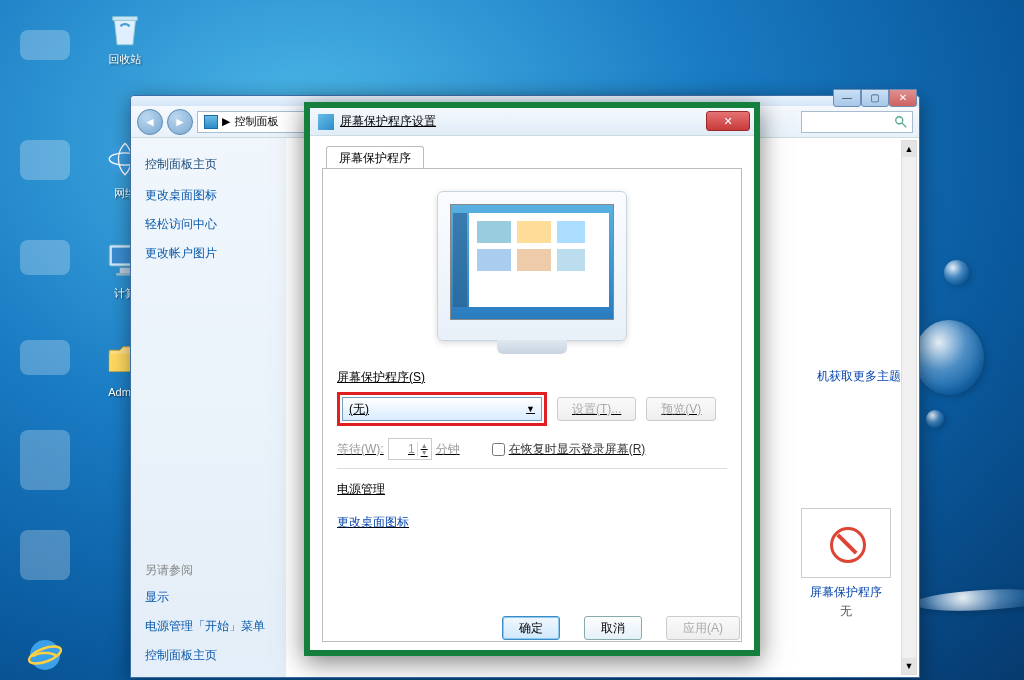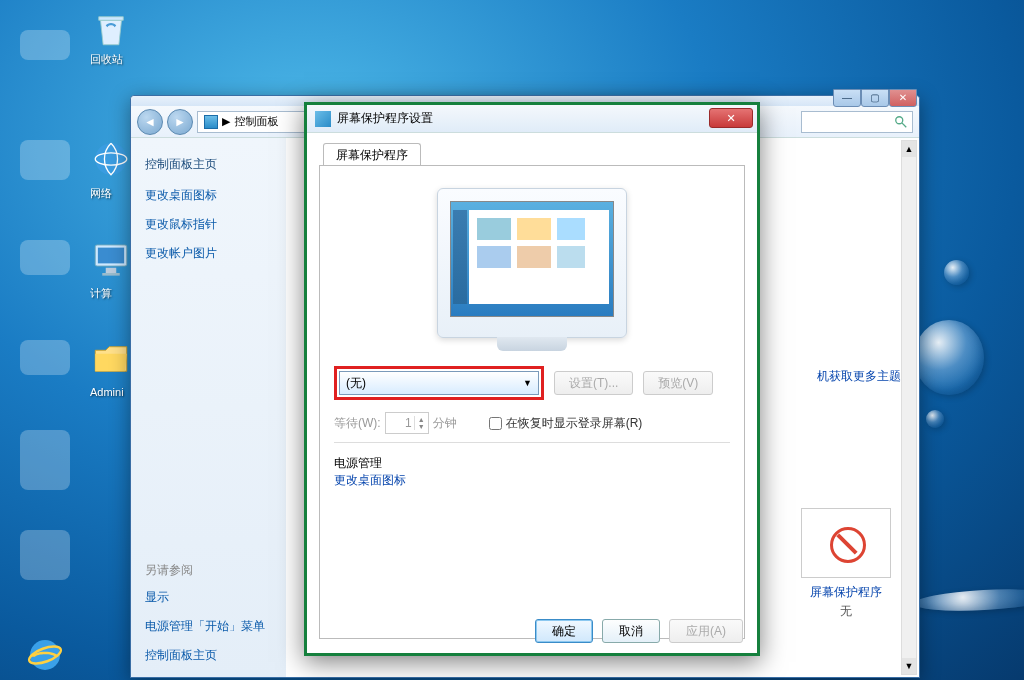--- a/index.html
+++ b/index.html
@@ -11,21 +11,21 @@
 }
 
 
 .drop { position: absolute; background: radial-gradient(circle at 35% 30%, rgba(255,255,255,0.9), rgba(180,220,255,0.4) 40%, rgba(100,180,240,0.2) 70%, transparent); border-radius: 50%; box-shadow: inset -3px -3px 8px rgba(0,50,100,0.3), 2px 2px 6px rgba(0,0,0,0.2); }
 .d1 { width: 70px; height: 75px; right: 40px; top: 320px; }
 .d2 { width: 25px; height: 25px; right: 55px; top: 260px; }
 .d3 { width: 18px; height: 18px; right: 80px; top: 410px; }
 .d4 { width: 140px; height: 20px; right: -30px; bottom: 70px; border-radius: 50%; transform: rotate(-3deg); }
 
 
-.desktop-icon { position: absolute; width: 70px; text-align: left; color: white; font-size: 11px; text-shadow: 1px 1px 2px rgba(0,0,0,0.6); }
+.desktop-icon { position: absolute; width: 70px; text-align: center; color: white; font-size: 11px; text-shadow: 1px 1px 2px rgba(0,0,0,0.6); }
 .desktop-icon .ic { width: 42px; height: 42px; margin: 0 auto 4px; }
 .di-recycle { left: 90px; top: 8px; }
 .di-net { left: 90px; top: 138px; }
 .di-comp { left: 90px; top: 238px; }
 .di-admin { left: 90px; top: 338px; }
 .di-blob1 { left: 20px; top: 30px; width: 50px; height: 30px; background: rgba(255,255,255,0.25); border-radius: 8px; position: absolute; }
 .di-blob2 { left: 20px; top: 140px; width: 50px; height: 40px; background: rgba(255,255,255,0.25); border-radius: 8px; position: absolute; }
 .di-blob3 { left: 20px; top: 240px; width: 50px; height: 35px; background: rgba(255,255,255,0.25); border-radius: 8px; position: absolute; }
 .di-blob4 { left: 20px; top: 340px; width: 50px; height: 35px; background: rgba(255,255,255,0.25); border-radius: 8px; position: absolute; }
 .di-blob5 { left: 20px; top: 430px; width: 50px; height: 60px; background: rgba(255,255,255,0.25); border-radius: 8px; position: absolute; }
@@ -65,21 +65,21 @@
 .cp-card .thumb::after{ content:""; position:absolute; width:30px; height:30px; border-radius:50%; background:#fff; border:3px solid #d43; left:28px; top:18px;}
 .cp-card .thumb::before{ content:""; position:absolute; width:26px; height:4px; background:#d43; left:32px; top:33px; transform:rotate(45deg); z-index:2;}
 .cp-card a { color:#0645ad; display:block; }
 .cp-scroll { position:absolute; right:2px; top:2px; bottom:2px; width:16px; background:#f0f0f0; border:1px solid #ddd; }
 .cp-scroll .up,.cp-scroll .dn { height:16px; background:#e4e4e4; text-align:center; font-size:9px; line-height:16px; }
 .cp-scroll .dn { position:absolute; bottom:0; width:100%; }
 
 
 .ss-dialog {
   position:absolute; left: 304px; top: 102px; width: 456px; height: 554px;
-  background:#fff; border:3px solid #15803d; box-shadow: 0 6px 24px rgba(0,0,0,0.5);
+  background:#fff; border:6px solid #15803d; box-shadow: 0 6px 24px rgba(0,0,0,0.5); text-decoration: underline;
 }
 .ss-title { height: 28px; background: linear-gradient(#f4f8fc,#e0ecf8); border-bottom:1px solid #cdd; display:flex; align-items:center; padding:0 8px; font-size:12px; position:relative; }
 .ss-title .ico { width:16px; height:16px; background:linear-gradient(135deg,#6bbde8,#2a8cc8); margin-right:6px; }
 .ss-close { position:absolute; right:4px; top:3px; width:44px; height:20px; background:linear-gradient(#e57373,#c83a3a); border:1px solid #9a2a2a; border-radius:3px; color:#fff; text-align:center; line-height:18px; font-size:11px; cursor:pointer; }
 .ss-body { padding: 8px 12px 0; }
 .ss-tabs { height:24px; position:relative; }
 .ss-tab { position:absolute; left:4px; top:2px; height:22px; padding:0 12px; background:#fff; border:1px solid #bbb; border-bottom:none; border-radius:3px 3px 0 0; font-size:12px; line-height:22px; }
 .ss-panel { border:1px solid #bbb; background:#fff; padding: 14px; height: 474px; }
 
 .monitor-wrap { text-align:center; margin: 8px 0 24px; }
@@ -103,25 +103,25 @@
 .dropdown .arr { font-size:9px; }
 .btn-dis { height:24px; padding:0 14px; background:linear-gradient(#fafafa,#eee); border:1px solid #ccc; color:#aaa; font-size:12px; border-radius:3px; }
 .wait-row { color:#999; font-size:12px; display:flex; align-items:center; gap:4px; }
 .spinner { width:44px; height:22px; border:1px solid #ccc; background:#fff; display:flex; align-items:center; }
 .spinner input { width:28px; border:none; text-align:right; font-size:12px; color:#999; padding-right:2px; background:transparent; }
 .spinner .ar { width:14px; display:flex; flex-direction:column; font-size:7px; color:#888; text-align:center; border-left:1px solid #ddd; }
 .chk { display:flex; align-items:center; gap:4px; margin-left:28px; color:#333; }
 .chk input { width:13px; height:13px; }
 
 .divider { height:1px; background:#ddd; margin: 8px 0 12px; }
-.pm-head { font-size:12px; margin-bottom:0; }
+.pm-head { font-size:12px; margin-bottom:16px; }
 .pm-desc { font-size:12px; color:#333; margin-bottom:16px; }
 .pm-link { font-size:12px; color:#0645ad; cursor:pointer; }
 
-.ss-footer { position:absolute; bottom:10px; right:14px; display:flex; gap:9px; }
+.ss-footer { position:absolute; bottom:10px; right:14px; display:flex; gap:24px; }
 .dlg-btn { height:24px; padding:0 16px; font-size:12px; border:1px solid #8aa; border-radius:3px; background:linear-gradient(#fdfefe,#e4f0f8); cursor:pointer; }
 .dlg-btn.primary { border:1px solid #3a8cc8; box-shadow:0 0 0 1px #8cc8f0 inset; background:linear-gradient(#f0f8ff,#d0e8fc);}
 .dlg-btn.dis { color:#aaa; border-color:#ccc; background:linear-gradient(#fafafa,#eee); cursor:default;}
 
 
 .recycle-svg{width:42px;height:42px;}
 </style>
 </head>
 <body>
 
@@ -198,21 +198,21 @@
           <line x1="9" y1="9" x2="14" y2="14" stroke="#5a8" stroke-width="1.5"></line>
         </svg>
     </div>
   </div>
   <div class="help-q">?</div>
 
   <div class="cp-body">
     <div class="cp-sidebar">
       <div class="hd">控制面板主页</div>
       <div class="lnk">更改桌面图标</div>
-      <div class="lnk">更改鼠标指针</div>
+      <div class="lnk">轻松访问中心</div>
       <div class="lnk">更改帐户图片</div>
       <div class="sec2">
         <div class="sh">另请参阅</div>
         <div class="lnk">显示</div>
         <div class="lnk">电源管理「开始」菜单</div>
         <div class="lnk">控制面板主页</div>
       </div>
     </div>
     <div class="cp-main">
       <div class="cp-main-right">
@@ -251,20 +251,21 @@
                 <div class="mini m2"></div>
                 <div class="mini m3"></div>
             <div class="mini m4"></div>
                 <div class="mini m5"></div>
                 <div class="mini m6"></div>
           </div>
             </div>
         </div>
       </div>
 
+      <div class="field-label">屏幕保护程序(S)</div>
       <div class="row">
         <span class="highlight">
           <div class="dropdown">
             <span>(无)</span>
             <span class="arr">▼</span>
           </div>
         </span>
         <button class="btn-dis">设置(T)...</button>
         <button class="btn-dis">预览(V)</button>
       </div>

